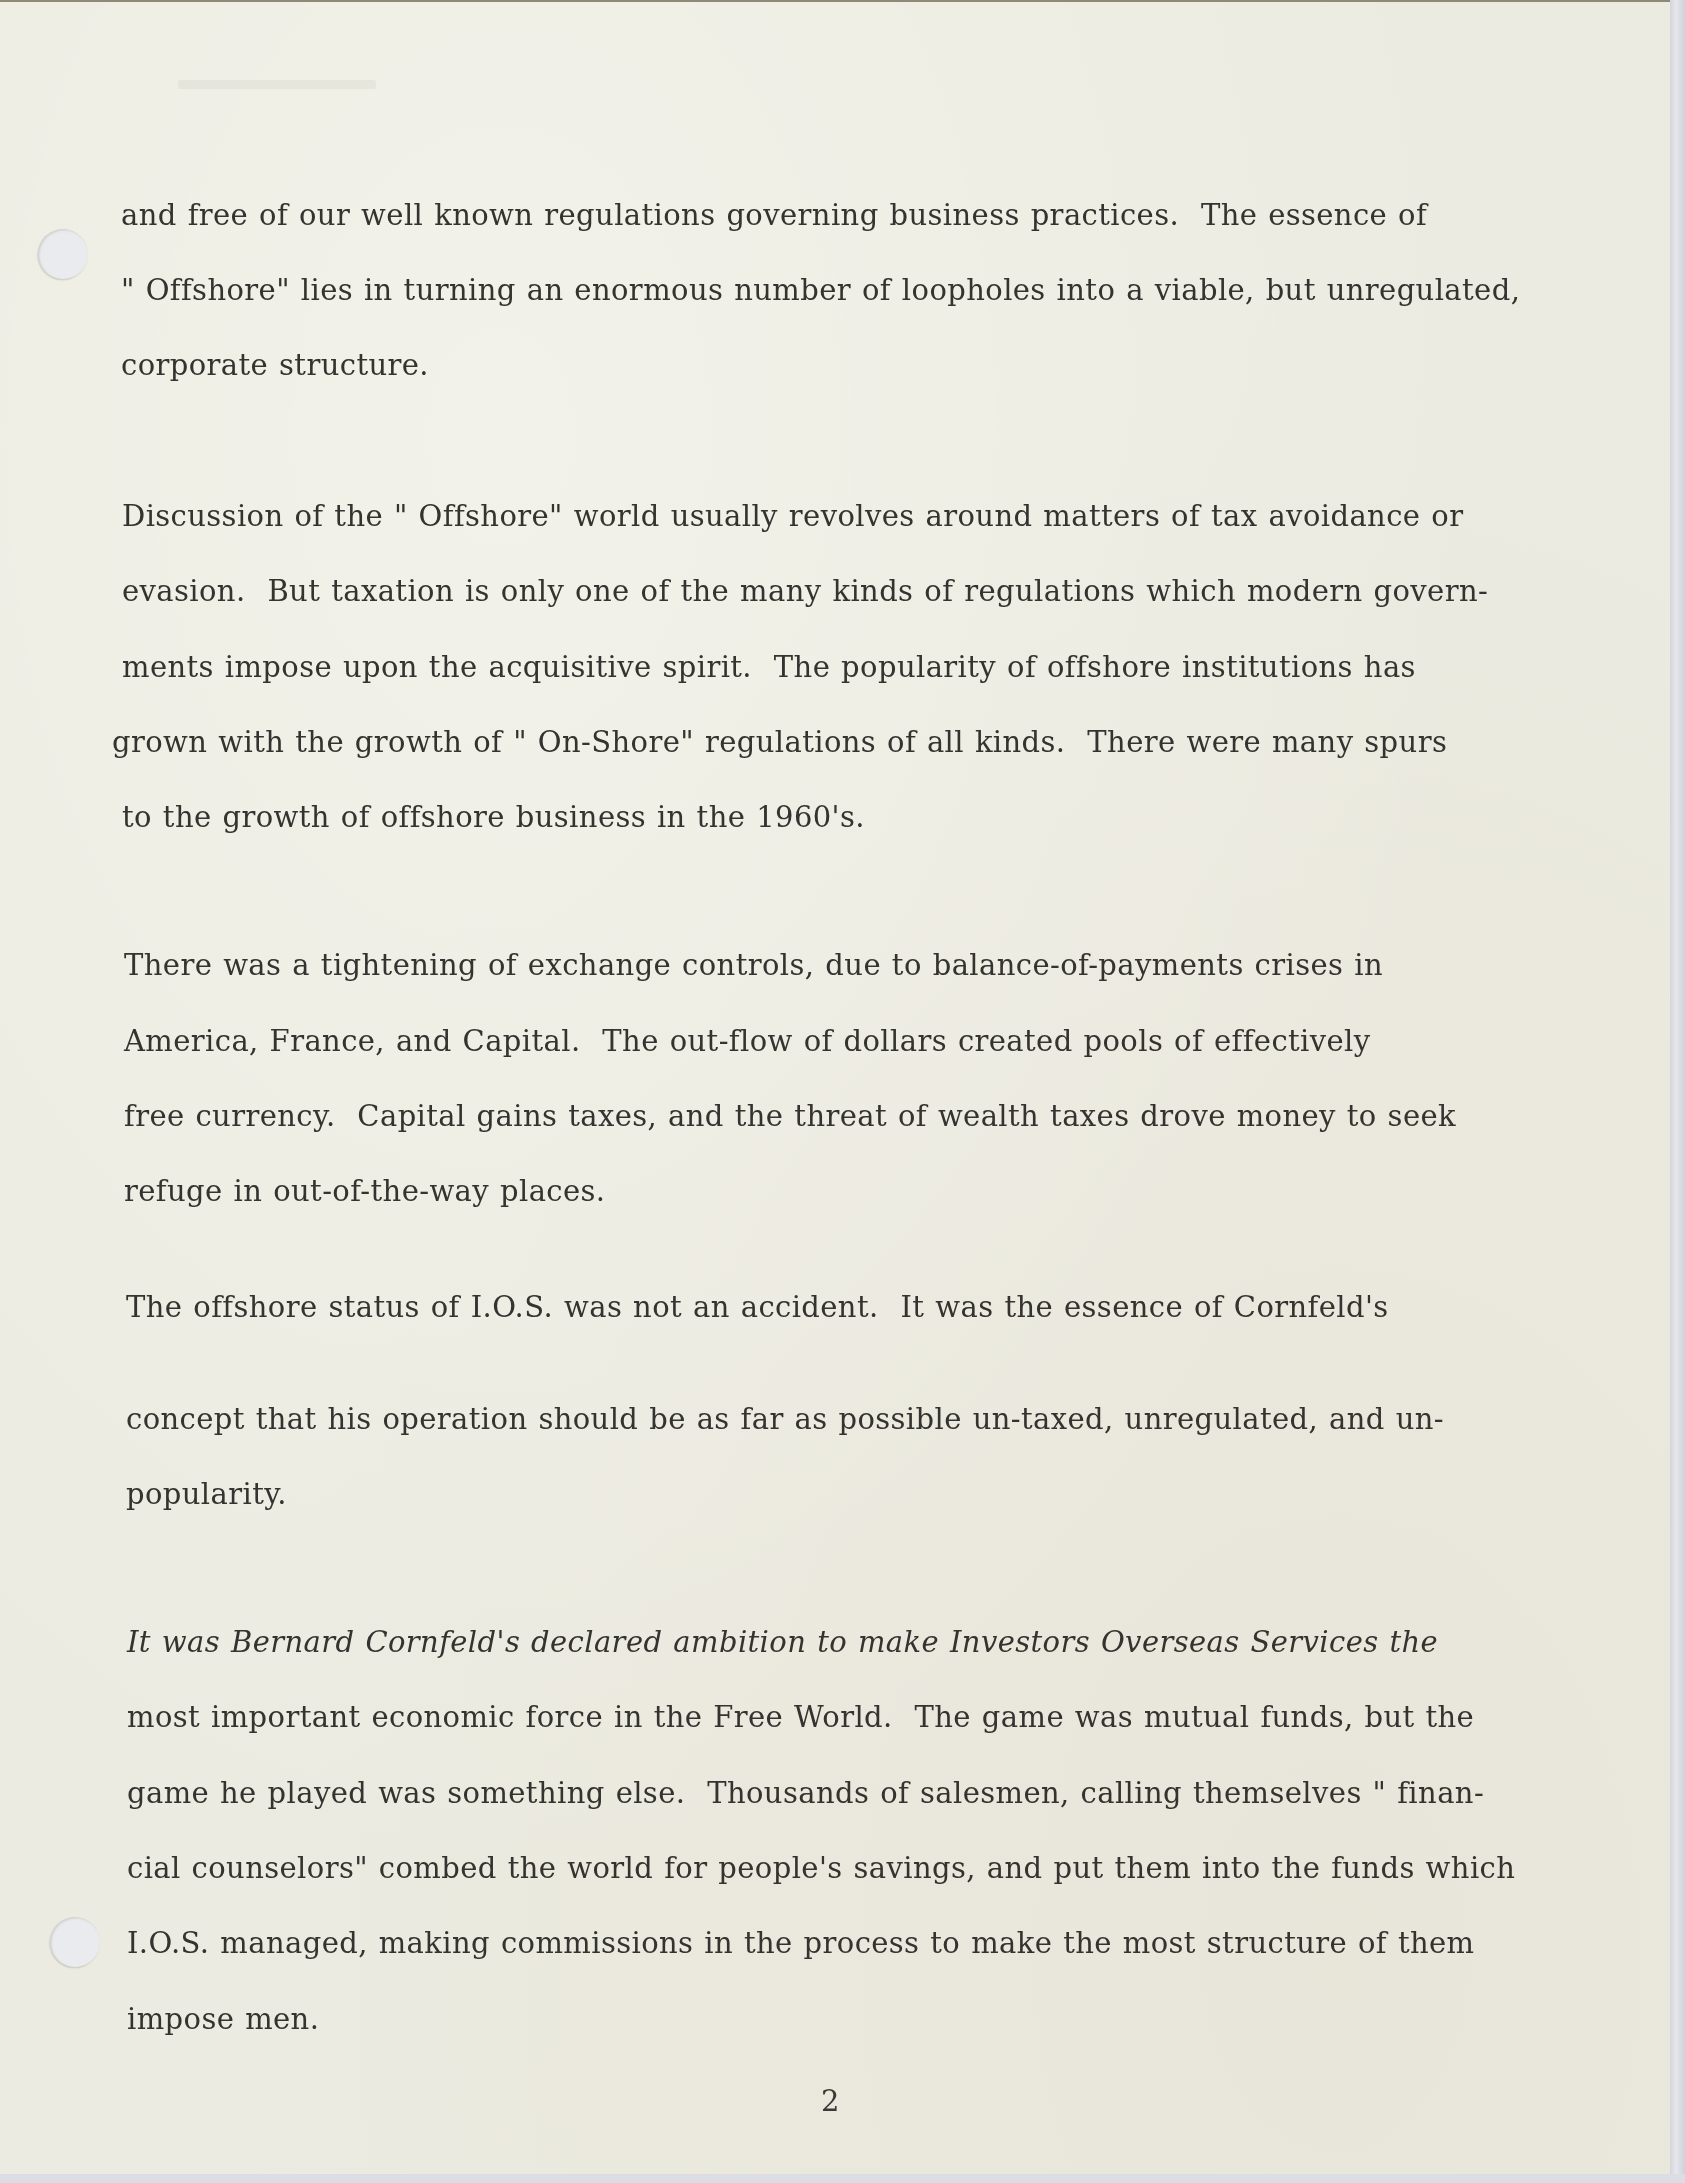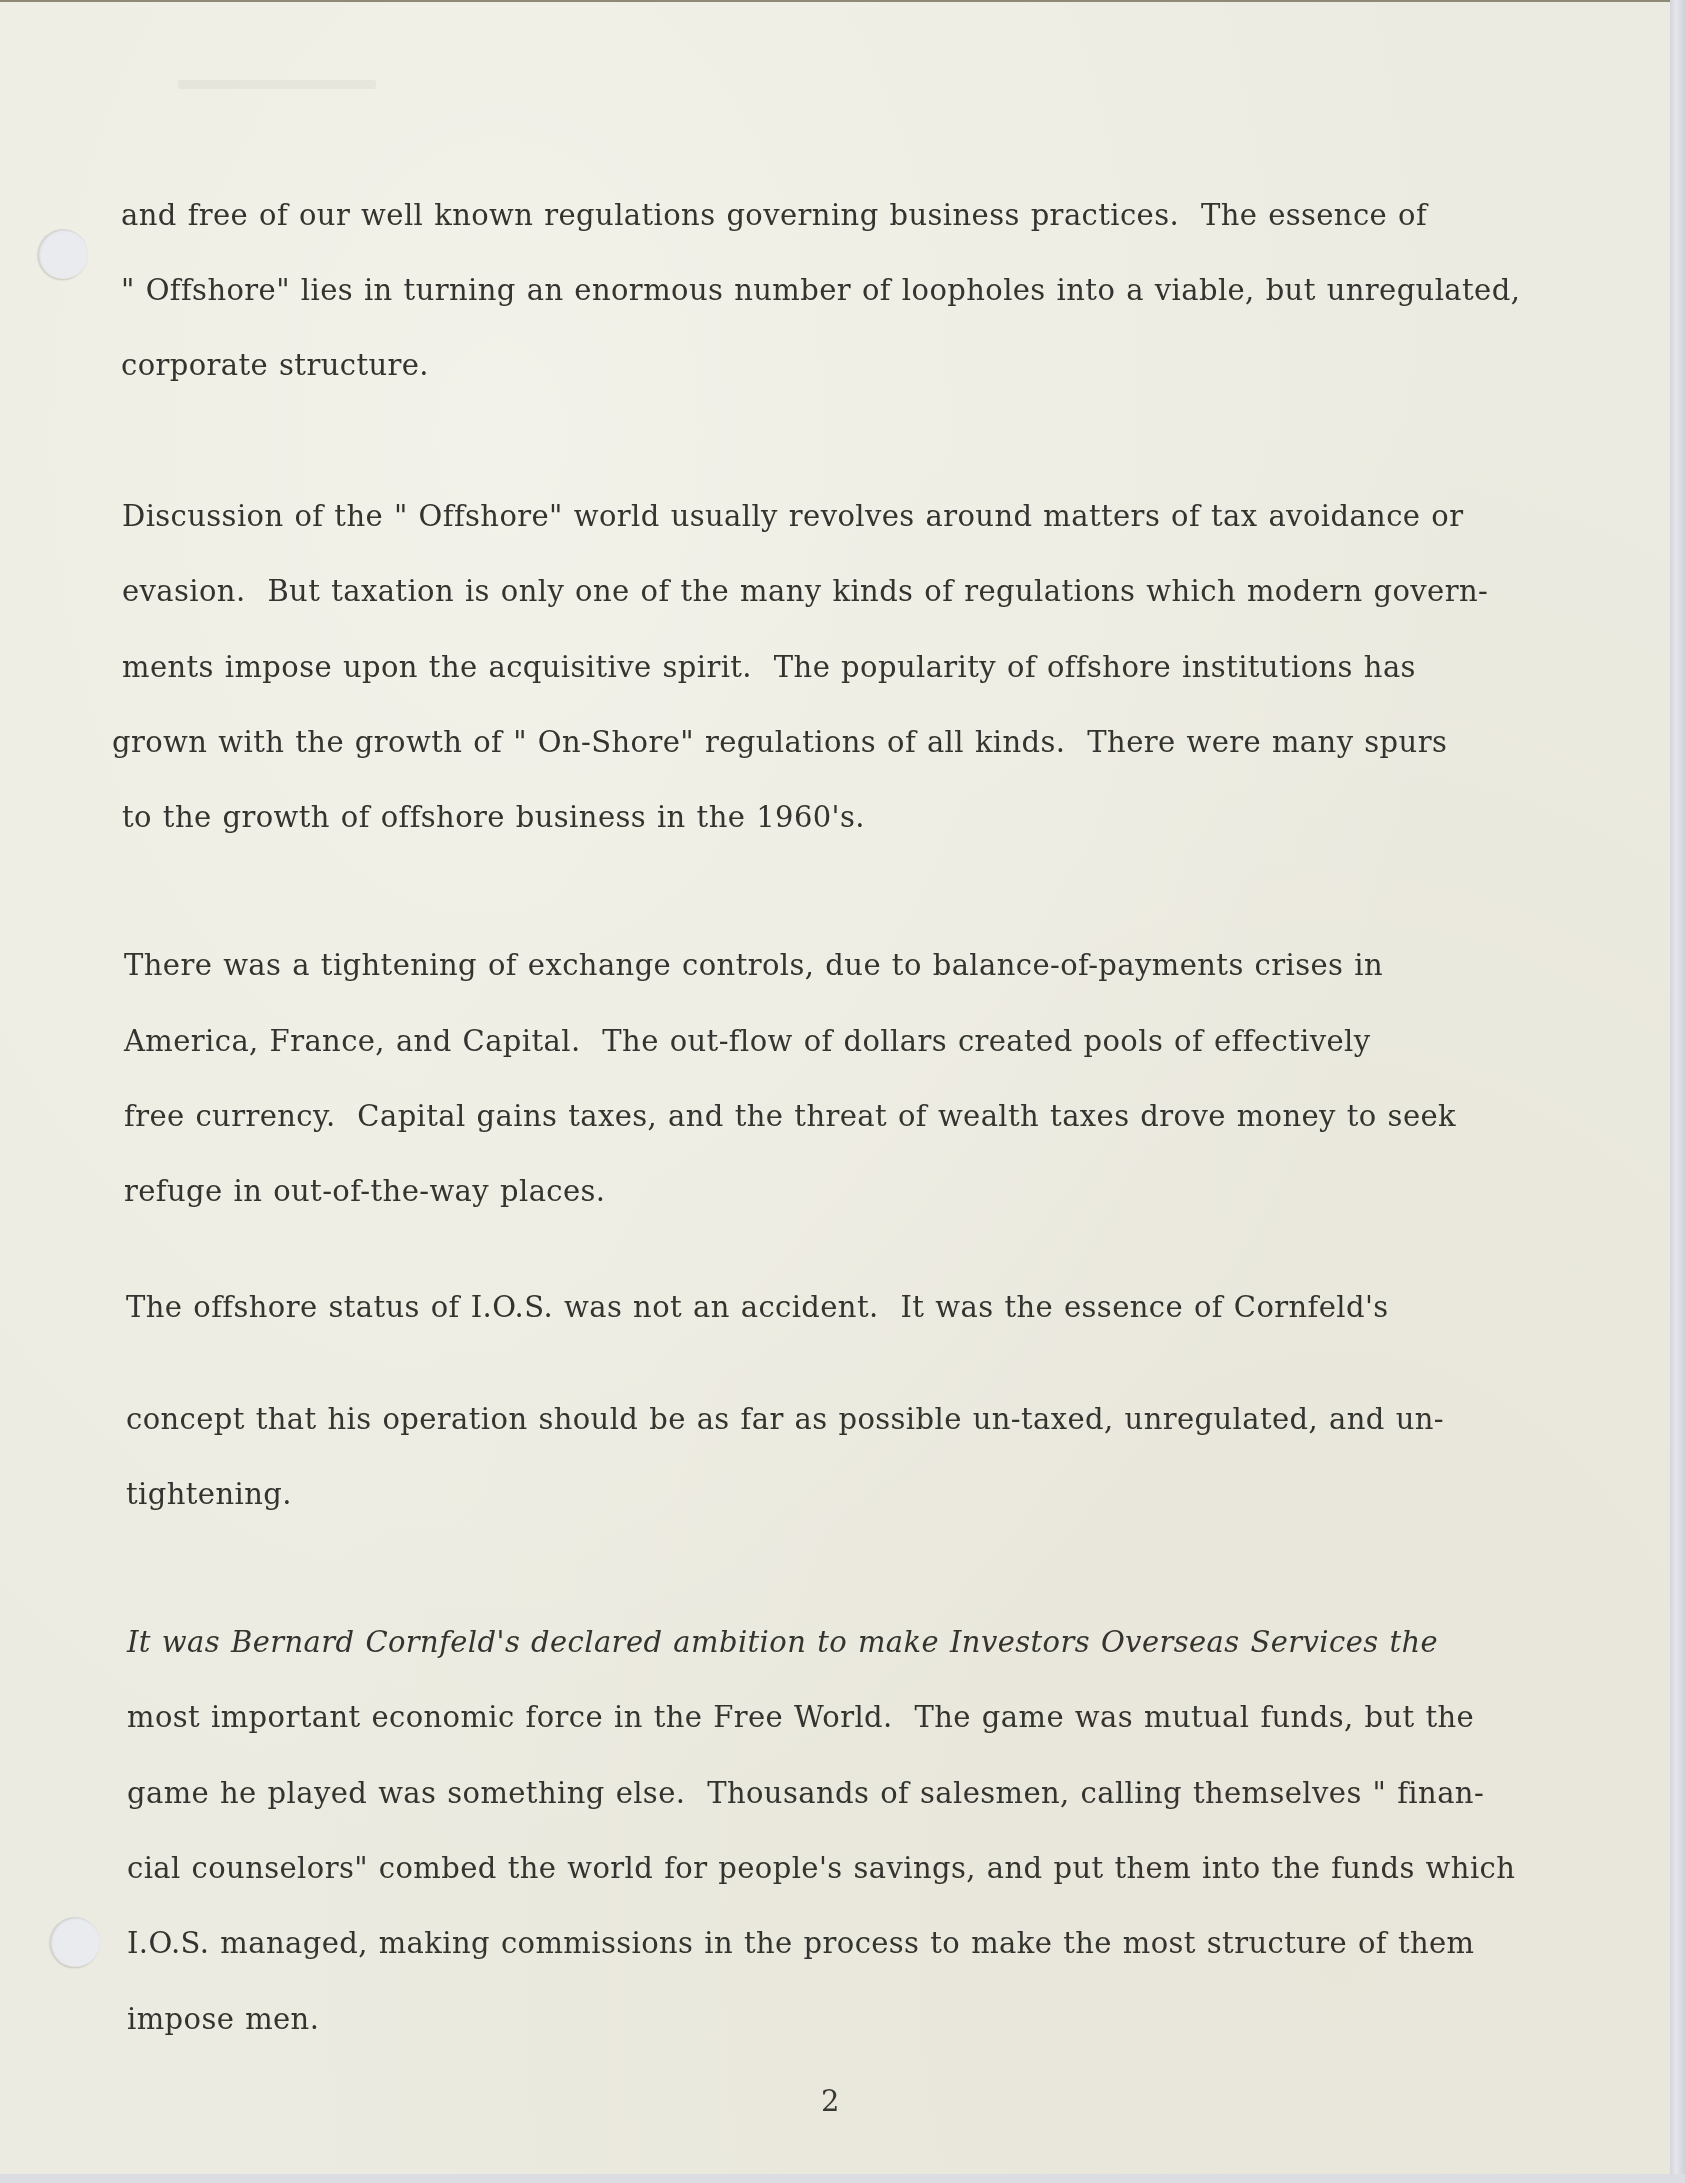--- a/index.html
+++ b/index.html
@@ -88,21 +88,21 @@
   <div>
     <p class="line" style="left:124px; top:946px;">There was a tightening of exchange controls, due to balance-of-payments crises in</p>
     <p class="line" style="left:124px; top:1022px;">America, France, and Capital.  The out-flow of dollars created pools of effectively</p>
     <p class="line" style="left:124px; top:1097px;">free currency.  Capital gains taxes, and the threat of wealth taxes drove money to seek</p>
     <p class="line" style="left:124px; top:1172px;">refuge in out-of-the-way places.</p>
   </div>
 
   <div>
     <p class="line" style="left:126px; top:1288px;">The offshore status of I.O.S. was not an accident.  It was the essence of Cornfeld's</p>
     <p class="line" style="left:126px; top:1400px;">concept that his operation should be as far as possible un-taxed, unregulated, and un-</p>
-    <p class="line" style="left:126px; top:1475px;">tightening.</p>
+    <p class="line" style="left:126px; top:1475px;">popularity.</p>
   </div>
 
   <div>
     <p class="line" style="left:127px; top:1623px;font-style:italic;">It was Bernard Cornfeld's declared ambition to make Investors Overseas Services the</p>
     <p class="line" style="left:127px; top:1698px;">most important economic force in the Free World.  The game was mutual funds, but the</p>
     <p class="line" style="left:127px; top:1774px;">game he played was something else.  Thousands of salesmen, calling themselves " finan-</p>
     <p class="line" style="left:127px; top:1849px;">cial counselors" combed the world for people's savings, and put them into the funds which</p>
     <p class="line" style="left:127px; top:1924px;">I.O.S. managed, making commissions in the process to make the most structure of them</p>
     <p class="line" style="left:127px; top:2000px;">impose men.</p>
   </div>

